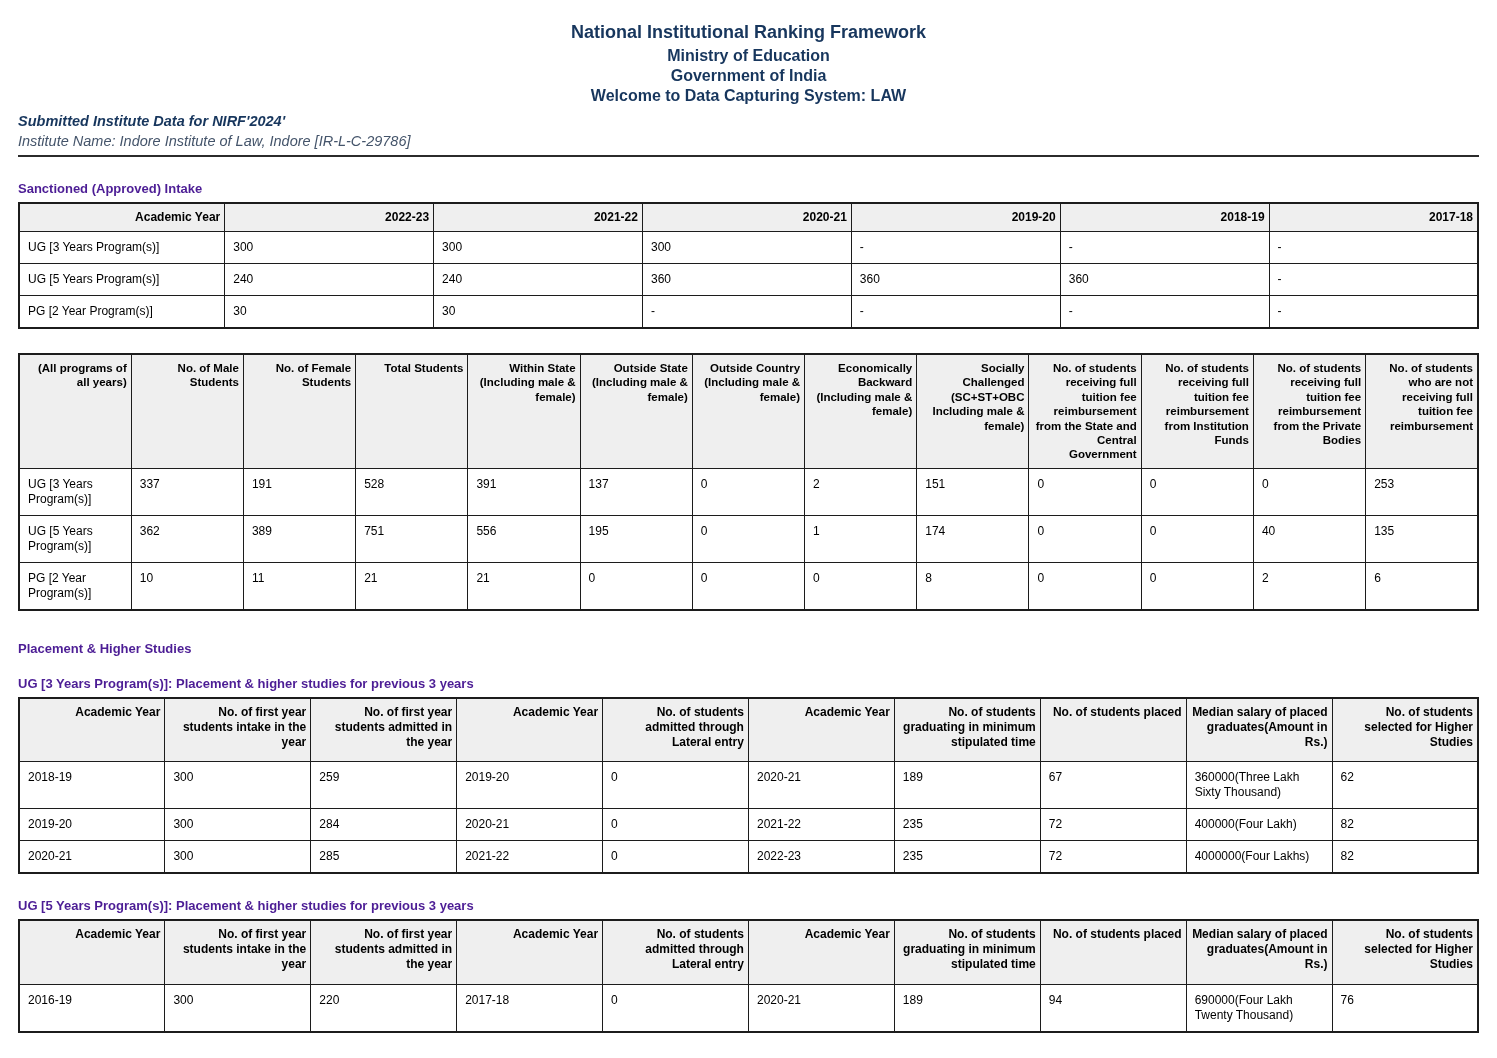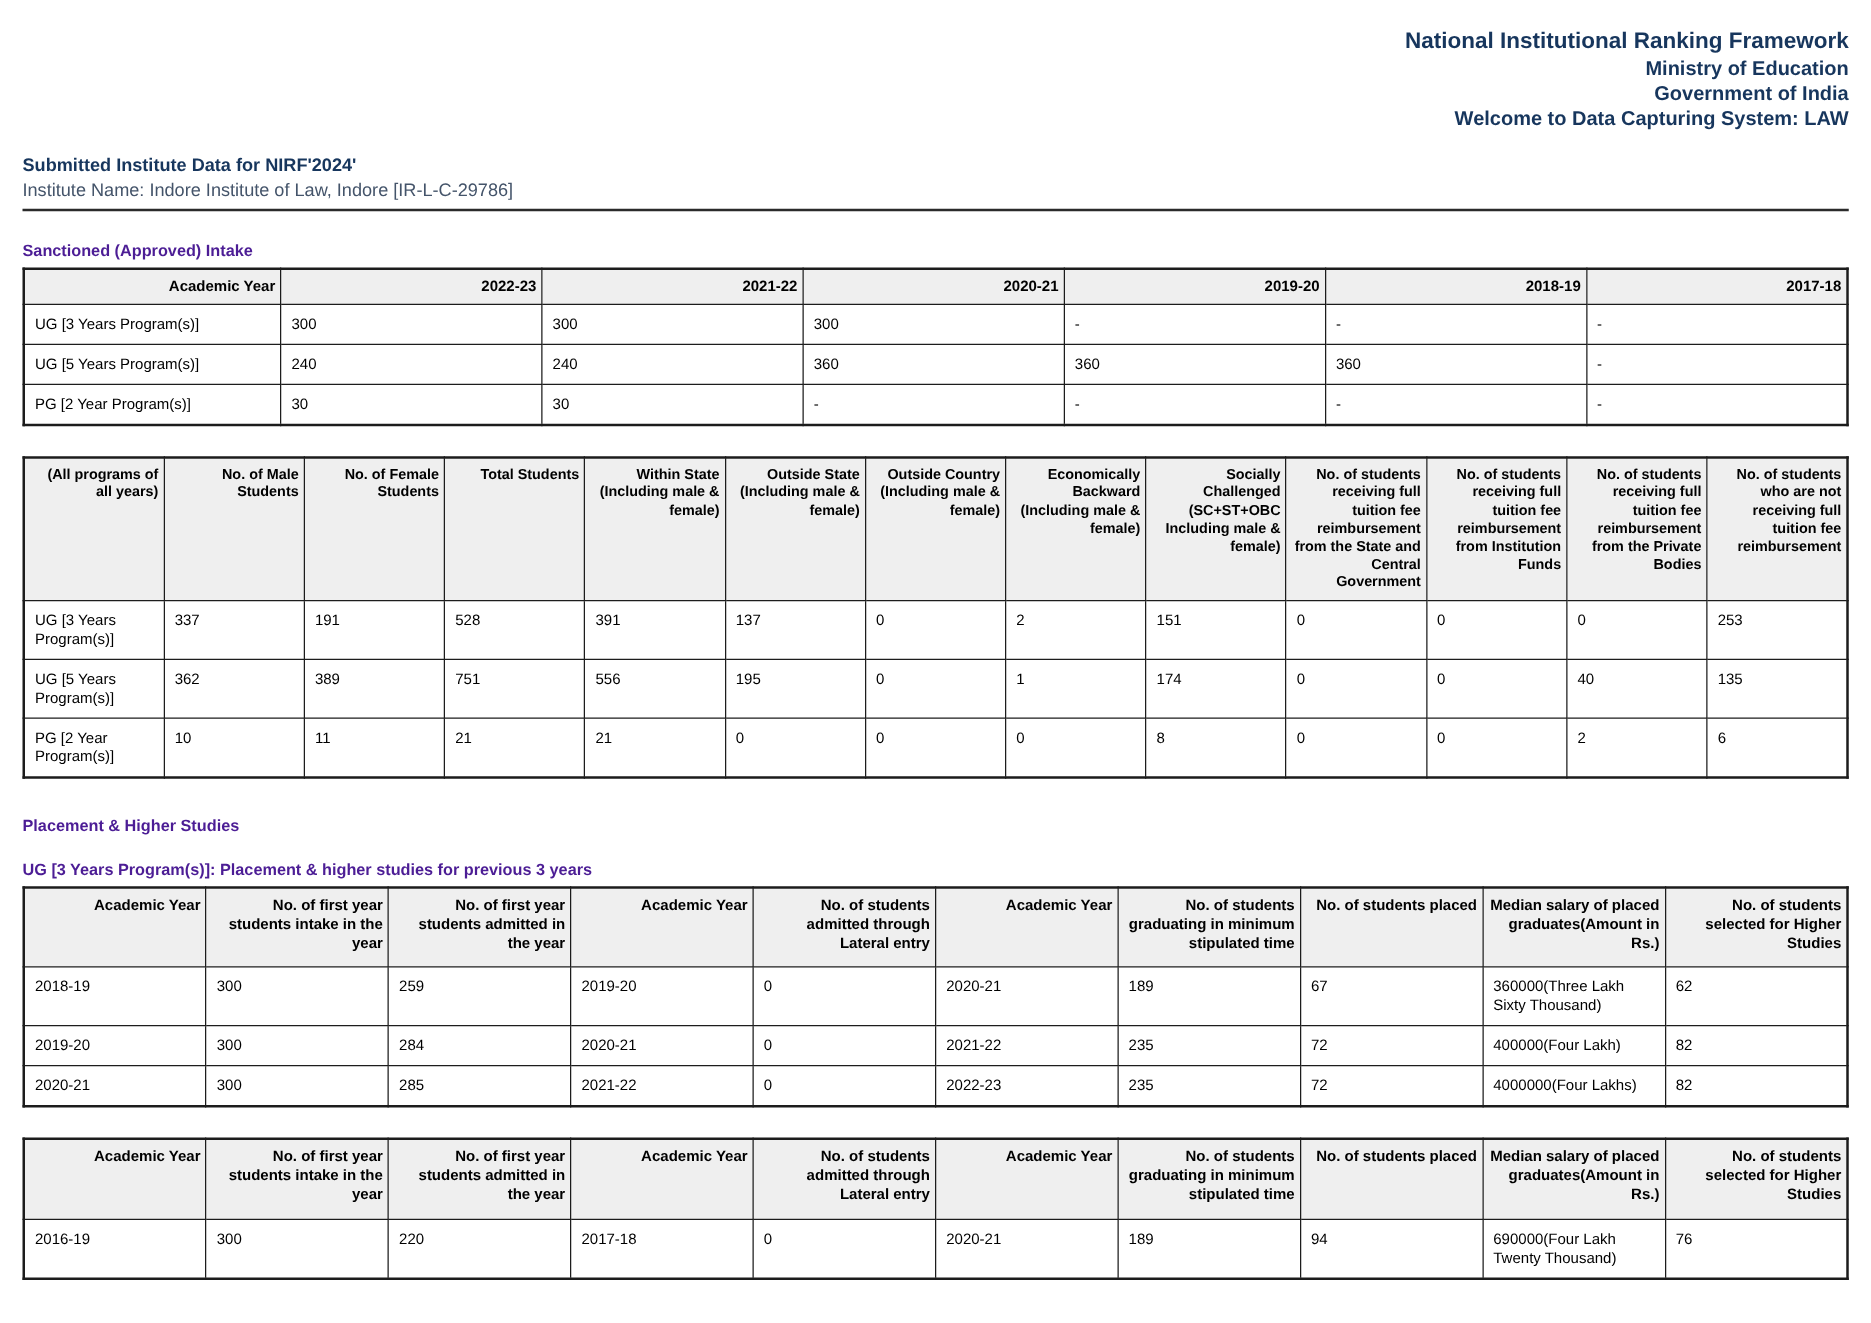--- a/index.html
+++ b/index.html
@@ -11,38 +11,39 @@
   }
   .page {
     width: 1497px;
     height: 1058px;
     background: #ffffff;
     box-sizing: border-box;
     padding: 14px 18px 0 18px;
     overflow: hidden;
   }
   
-  .top-header { text-align: right; color: #17365d; }
+  .top-header { text-align: center; color: #17365d; }
   .top-header h1 {
     margin: 8px 0 4px 0;
     font-size: 18px;
     font-weight: bold;
     color: #17365d;
   }
   .top-header .sub {
     margin: 2px 0;
     font-size: 16px;
     font-weight: bold;
     color: #17365d;
   }
   
   .institute-block {
-    margin-top: 20px;
+    margin-top: 8px;
     border-bottom: 2px solid #2b2b2b;
     padding-bottom: 6px;
+    font-style: italic;
   }
   .submitted-heading {
     font-size: 14.5px;
     font-weight: bold;
     color: #17365d;
     margin: 2px 0 4px 0;
   }
   .institute-name {
     font-size: 14.5px;
     color: #44546a;
@@ -287,20 +288,21 @@
             <td>0</td>
             <td>2022-23</td>
             <td>235</td>
             <td>72</td>
             <td>4000000(Four Lakhs)</td>
             <td>82</td>
           </tr>
         </tbody>
       </table>
     <div class="gap-md"></div>
+    <h3 class="section-heading">UG [5 Years Program(s)]: Placement &amp; higher studies for previous 3 years</h3>
     <table class="tbl tbl-placement tbl-placement-ug5">
         <thead>
           <tr>
             <th>Academic Year</th>
             <th>No. of first year students intake in the year</th>
             <th>No. of first year students admitted in the year</th>
             <th>Academic Year</th>
             <th>No. of students admitted through Lateral entry</th>
             <th>Academic Year</th>
             <th>No. of students graduating in minimum stipulated time</th>

